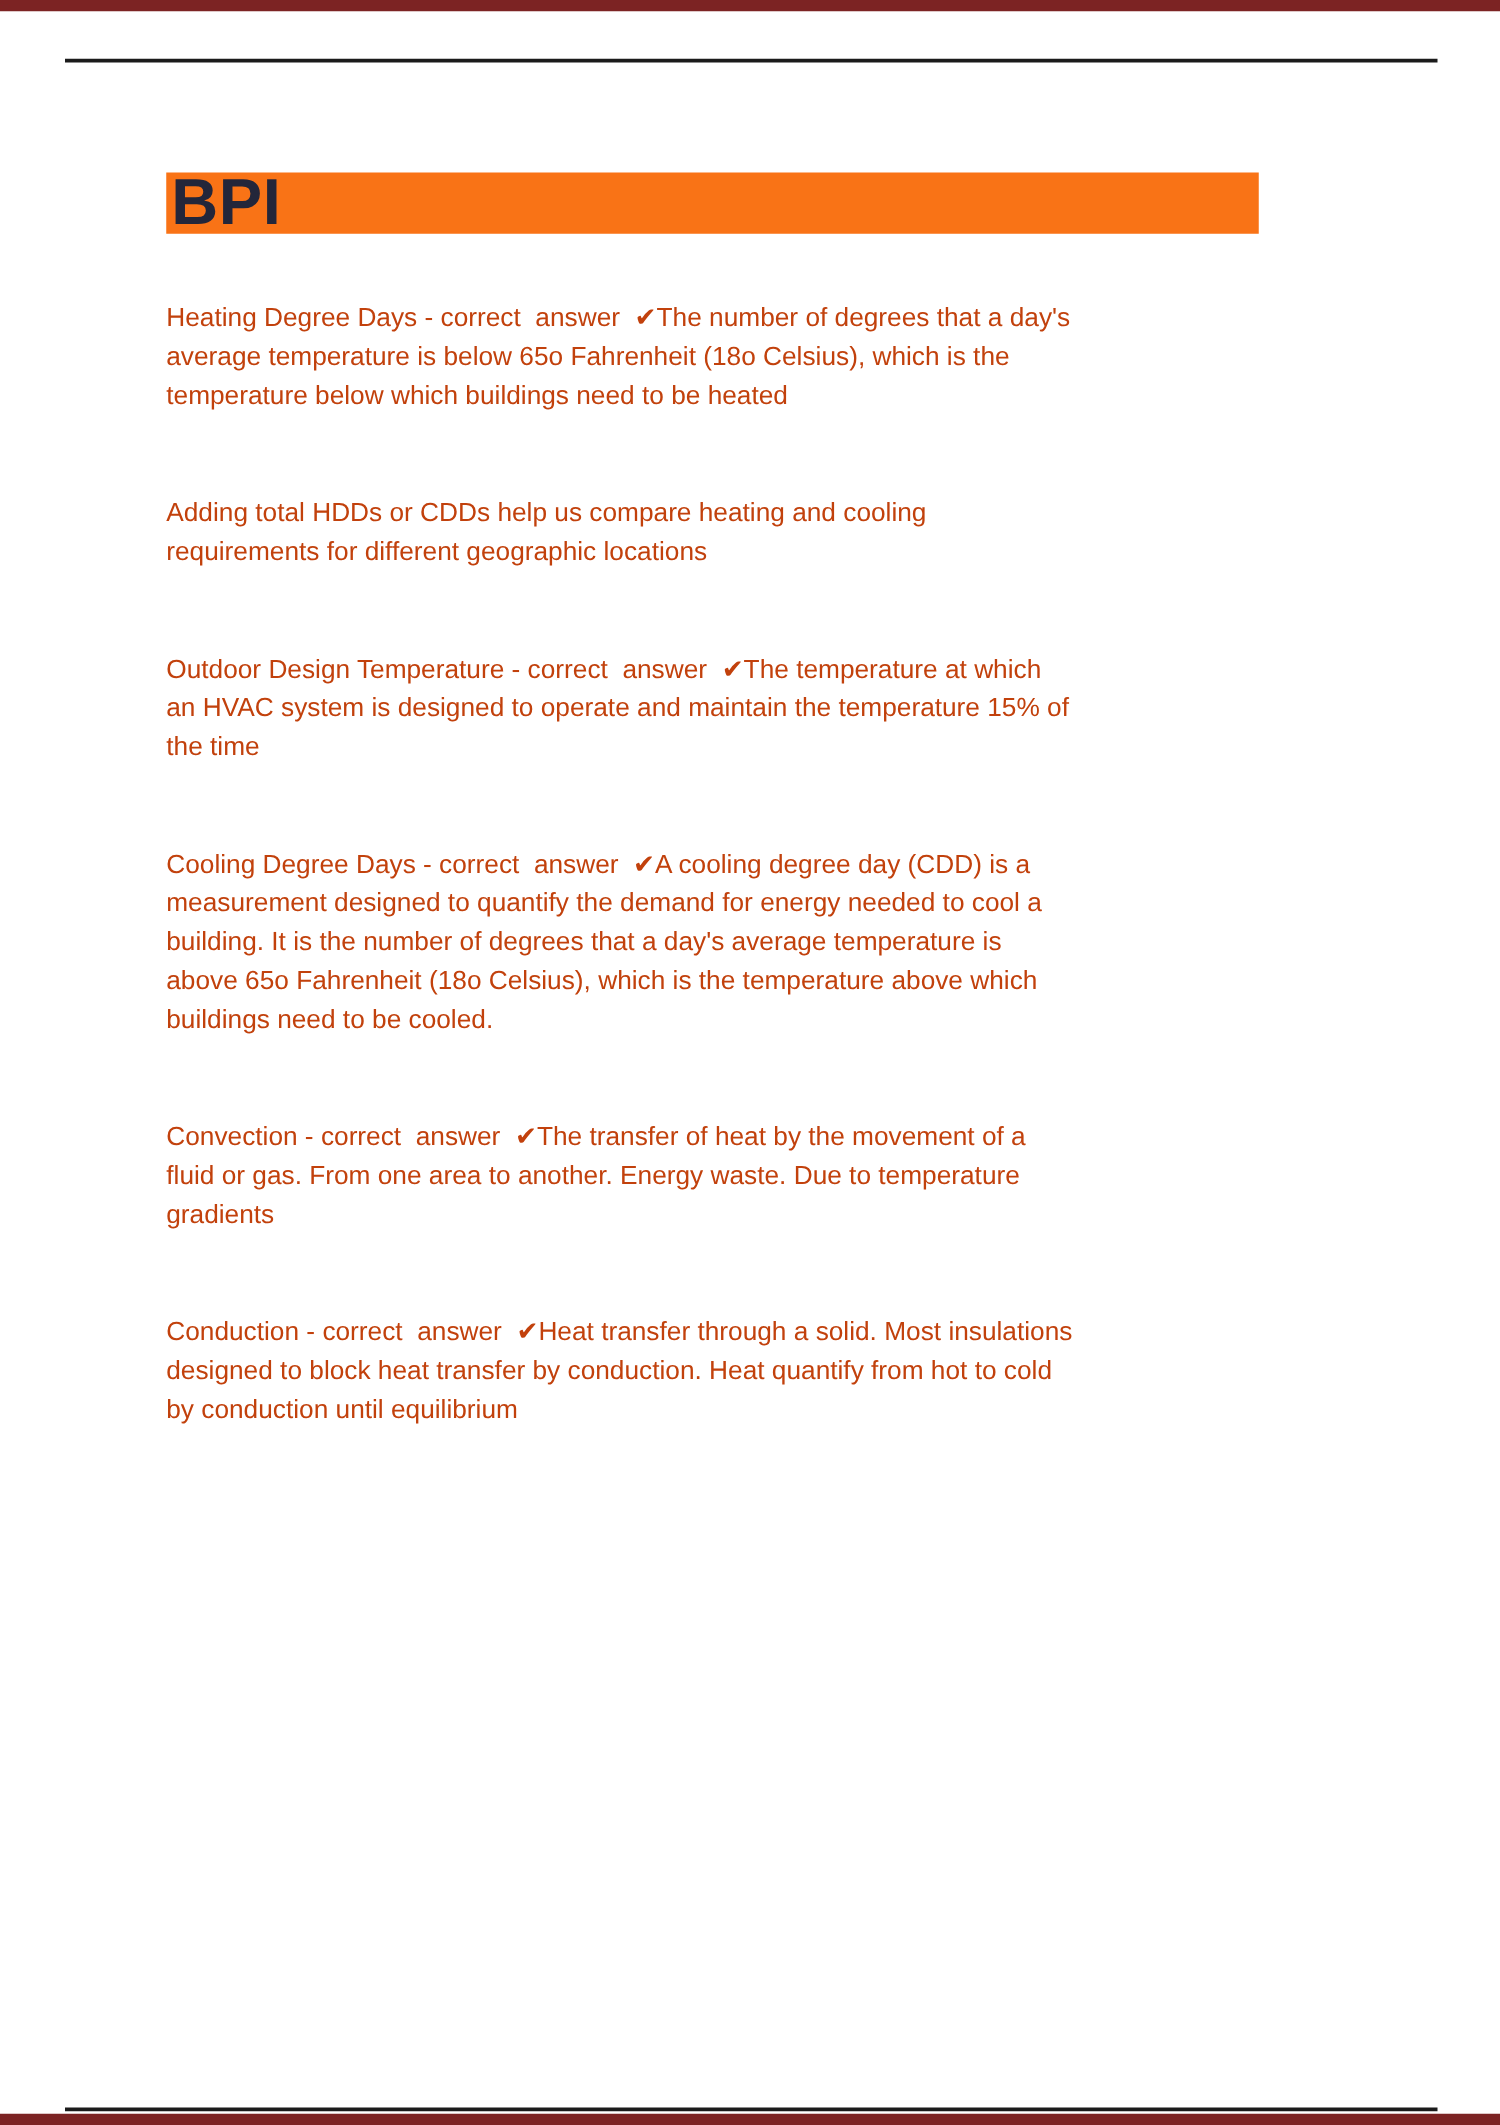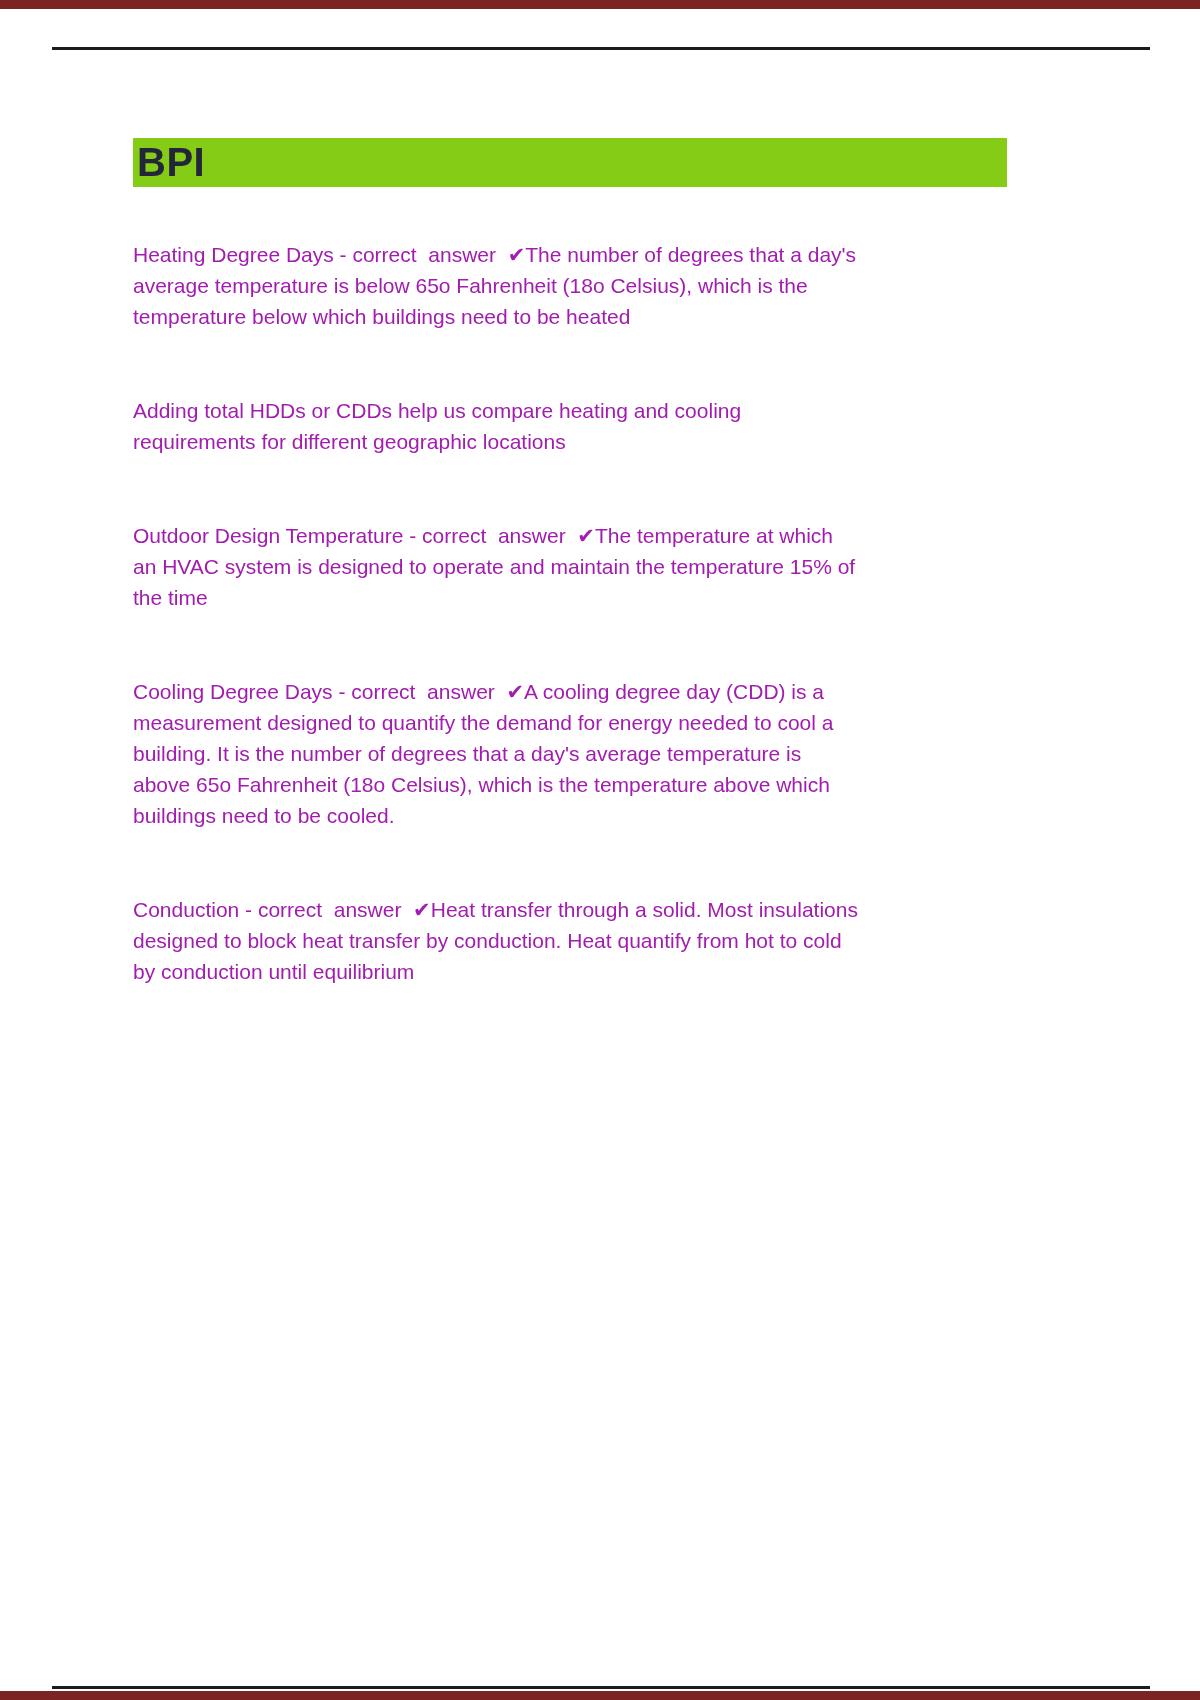--- a/index.html
+++ b/index.html
@@ -30,31 +30,31 @@
   .rule.rule-top { top: 47px; }
   .rule.rule-bottom { top: 1686px; }
   .content {
     position: absolute;
     left: 133px;
     top: 138px;
     width: 874px;
   }
   .doc-title {
     margin: 0 0 52px 0;
-    background: #84cc16;
+    background: #f97316;
     color: #23263a;
-    font-size: 40px;
+    font-size: 52px;
     font-weight: bold;
     line-height: 46px;
     padding: 1px 0 2px 4px;
     letter-spacing: 0.5px;
   }
   .qa-paragraph {
     margin: 0 0 63px 0;
-    color: #a21caf;
+    color: #c2410c;
     font-size: 21px;
     line-height: 31px;
     white-space: pre-wrap;
   }
 </style>
 </head>
 <body>
 
 <div class="edge-bar top"></div>
 <div class="rule rule-top"></div>
@@ -68,19 +68,22 @@
   <p class="qa-paragraph">Adding total HDDs or CDDs help us compare heating and cooling
 requirements for different geographic locations</p>
   <p class="qa-paragraph">Outdoor Design Temperature - correct  answer  ✔The temperature at which
 an HVAC system is designed to operate and maintain the temperature 15% of
 the time</p>
   <p class="qa-paragraph">Cooling Degree Days - correct  answer  ✔A cooling degree day (CDD) is a
 measurement designed to quantify the demand for energy needed to cool a
 building. It is the number of degrees that a day's average temperature is
 above 65o Fahrenheit (18o Celsius), which is the temperature above which
 buildings need to be cooled.</p>
+  <p class="qa-paragraph">Convection - correct  answer  ✔The transfer of heat by the movement of a
+fluid or gas. From one area to another. Energy waste. Due to temperature
+gradients</p>
   <p class="qa-paragraph">Conduction - correct  answer  ✔Heat transfer through a solid. Most insulations
 designed to block heat transfer by conduction. Heat quantify from hot to cold
 by conduction until equilibrium</p>
 </div>
 
 <div class="rule rule-bottom"></div>
 <div class="edge-bar bottom"></div>
 
 </body></html>

